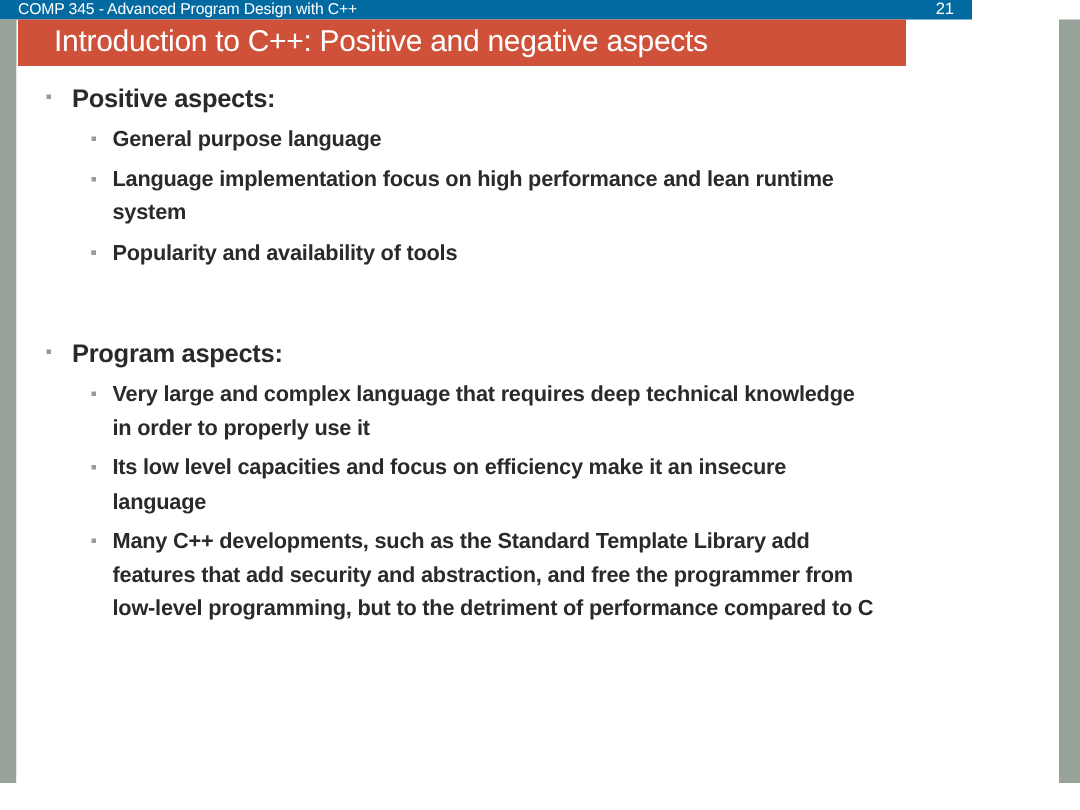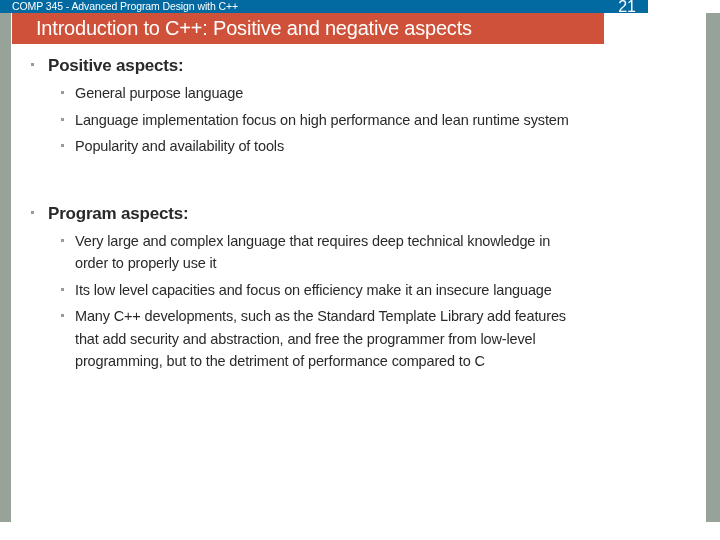--- a/index.html
+++ b/index.html
@@ -40,21 +40,21 @@
     font-size: 10.5px;
     line-height: 13px;
     color: #ffffff;
     white-space: nowrap;
     letter-spacing: -0.1px;
   }
   .header-pageno {
     position: absolute;
     top: 0px;
     right: 12px;
-    font-size: 16px;
+    font-size: 11px;
     line-height: 13px;
     color: #ffffff;
     white-space: nowrap;
   }
 
   
   .rail-left {
     position: absolute;
     top: 13px;
     left: 0;
@@ -130,21 +130,21 @@
     list-style: none;
   }
   .lvl2 {
     position: relative;
     padding-left: 64px;
     padding-right: 20px;
     margin-top: 4px;
     font-size: 14.5px;
     line-height: 22.5px;
     color: #2a2a2a;
-    font-weight: 400;
+    font-weight: 700;
     letter-spacing: -0.15px;
   }
   .lvl2 .bullet {
     position: absolute;
     left: 50px;
     top: 9px;
     width: 3px;
     height: 3px;
     background: #9a9a9a;
   }

